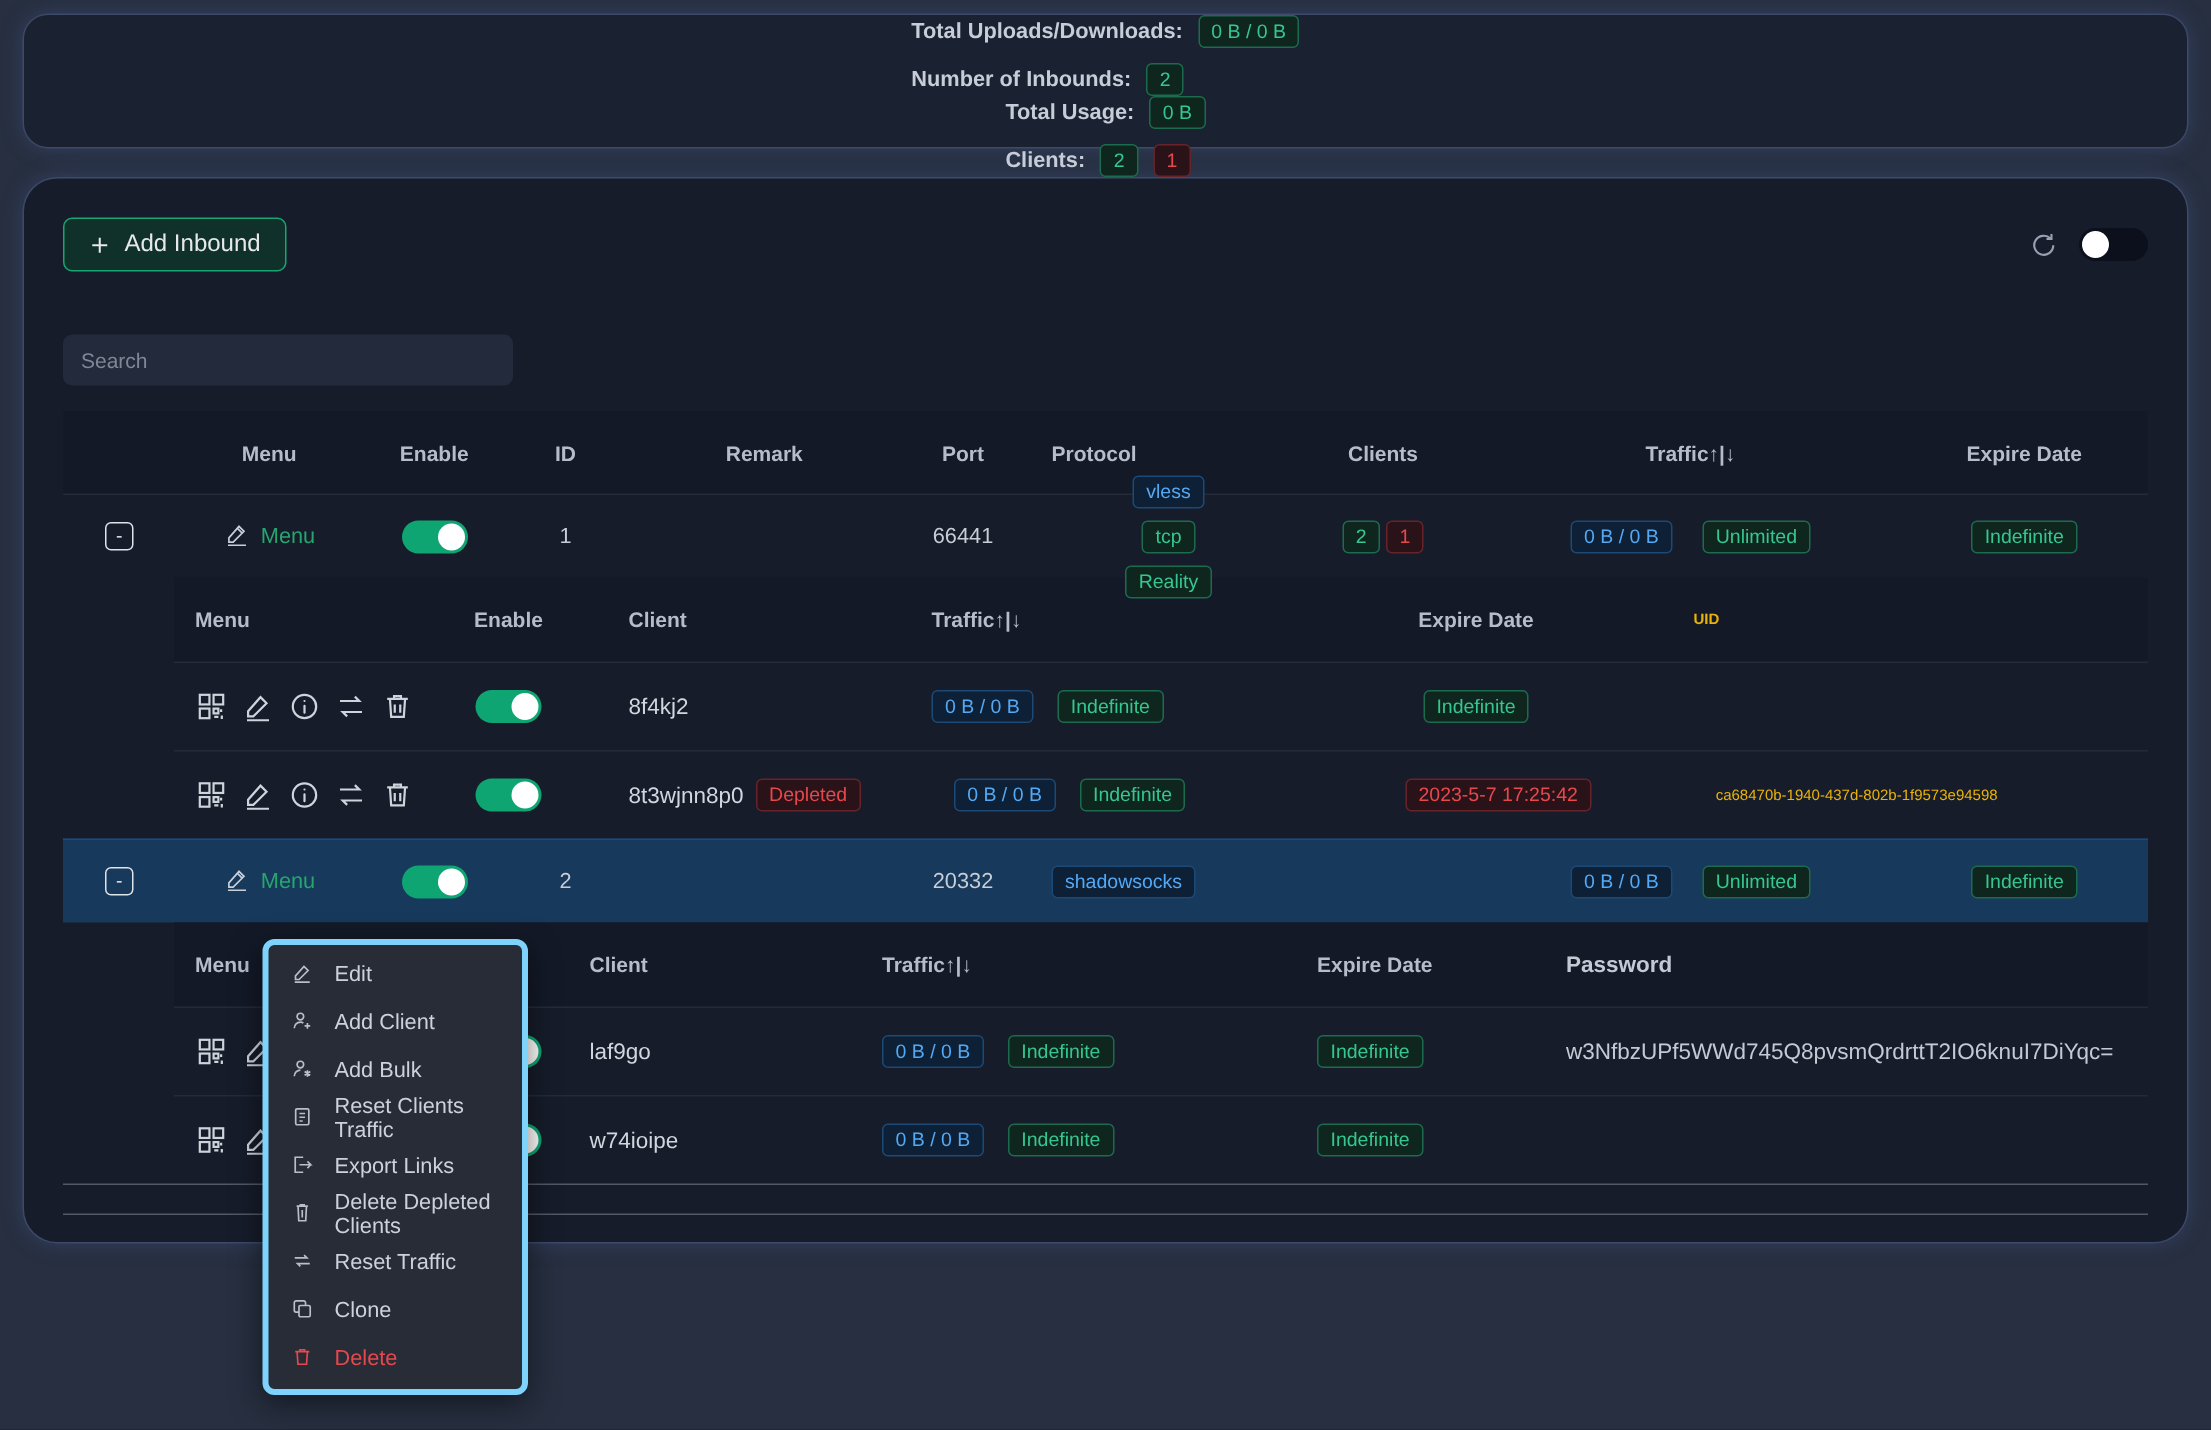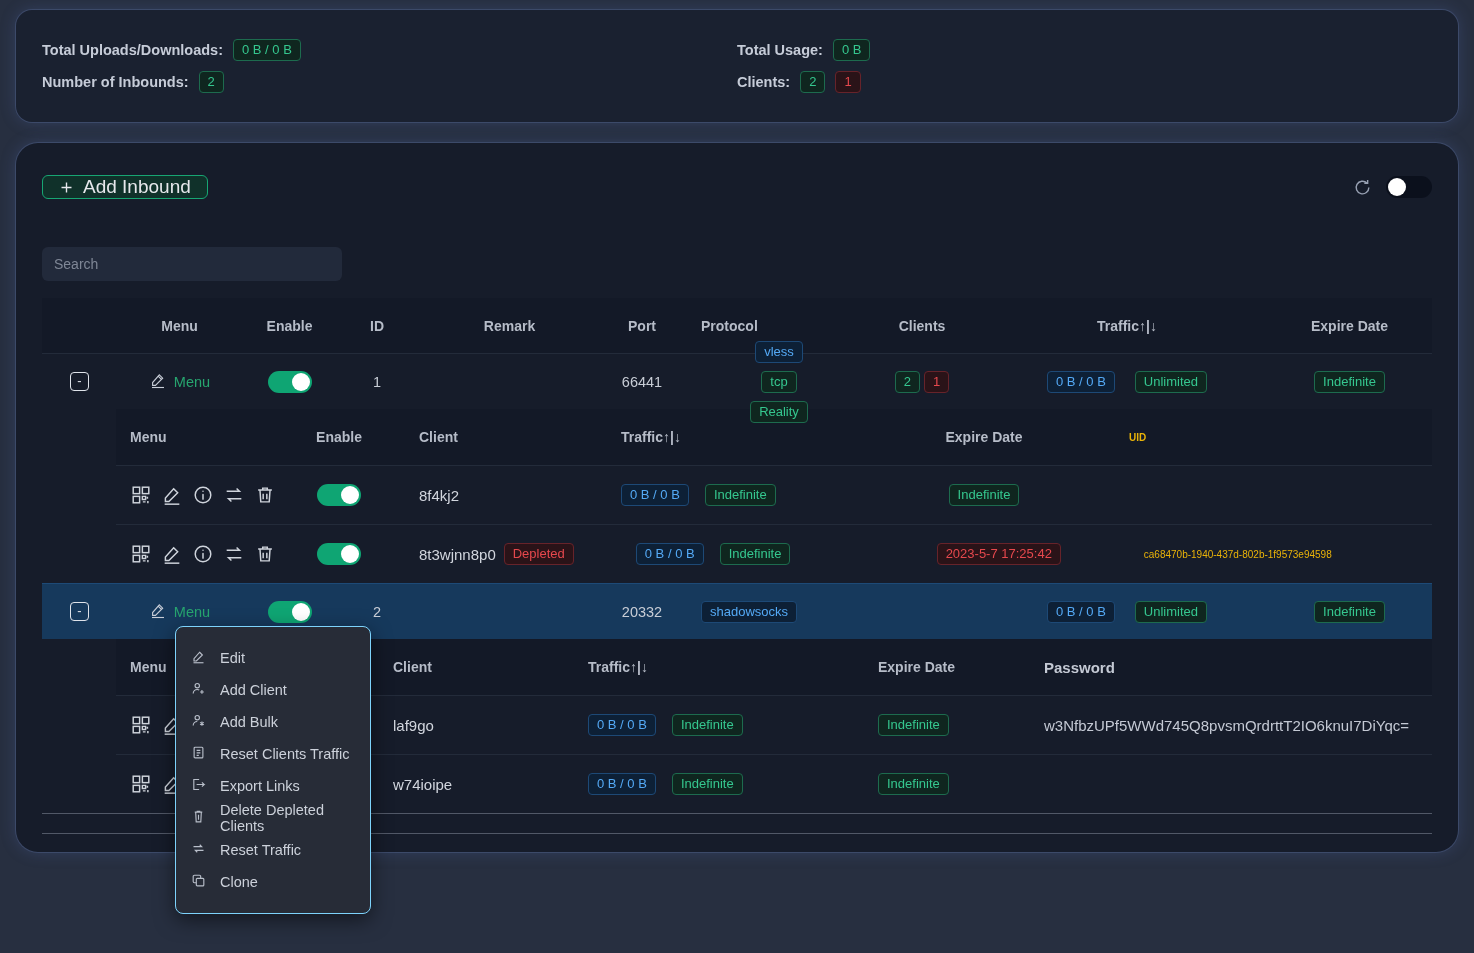--- a/index.html
+++ b/index.html
@@ -9,38 +9,38 @@
     font-family:"Liberation Sans","DejaVu Sans",sans-serif;
     color:#c8cdd6; position:relative;
   }
   .card {
     background:#1a2130;
     border-radius:16px;
     margin:0 16px;
     box-shadow:0 0 0 1px rgba(125,150,210,.20), 0 0 16px rgba(90,120,200,.25);
   }
   
-  .stats { margin-top:10px; height:112px; display:flex; padding:0 26px; align-items:center; }
+  .stats { margin-top:10px; height:88px; display:flex; padding:0 26px; align-items:center;flex-direction:column; }
   .stats-col { flex:1; display:flex; flex-direction:column; justify-content:center; gap:10px; }
   .stat-row { display:flex; align-items:center; gap:10px; font-size:14.5px; font-weight:700; color:#c6ccd8; }
   .badge {
     display:inline-block; padding:1px 8px; border-radius:4px;
     font-size:13px; font-weight:400; line-height:18px; border:1px solid;
     white-space:nowrap;
   }
   .b-green { color:#35c78f; border-color:#1d6b4e; background:#0f261f; }
   .b-red   { color:#e5484d; border-color:#67232a; background:#2a1318; }
   .b-blue  { color:#54a9f5; border-color:#1d4976; background:#0d2036; }
   
   .main-card { margin-top:21px; border-radius:22px; padding:26px 26px 18px; background:#161c2a; }
   .toolbar { display:flex; align-items:center; height:36px; }
   .btn {
-    display:flex; align-items:center; gap:9px; height:24px; padding:0 16px;
+    display:flex; align-items:center; gap:9px; height:36px; padding:0 16px;
     border:1px solid #17a673; background:#10312a; border-radius:6px;
-    color:#e6e8ec; font-size:19px; font-weight:500; cursor:pointer; margin-right:9px;
+    color:#e6e8ec; font-size:16px; font-weight:500; cursor:pointer; margin-right:9px;
   }
   .btn svg { display:block; }
   .toolbar-spacer { flex:1; }
   .refresh { color:#98a1b3; margin-right:14px; cursor:pointer; display:flex; }
   .toggle { position:relative; width:46px; height:22px; border-radius:11px; cursor:pointer; flex:0 0 auto; }
   .toggle .knob { position:absolute; top:2px; width:18px; height:18px; border-radius:50%; background:#fff; }
   .toggle.off { background:#0b101c; }
   .toggle.off .knob { left:2px; }
   .toggle.on { background:#0fa573; width:44px; }
   .toggle.on .knob { right:2px; }
@@ -85,23 +85,23 @@
   .n2-client{flex:0 0 185px; justify-content:flex-start; padding-left:14px}
   .n2-traffic{flex:0 0 290px; justify-content:flex-start; padding-left:24px}
   .n2-expire{flex:0 0 170px; justify-content:flex-start; padding-left:24px}
   .n2-password{flex:1; justify-content:flex-start; padding-left:20px; font-size:15px; color:#c4c9d4;}
   .actions { display:flex; align-items:center; gap:9px; color:#cfd4dc; }
   .actions .aicon { display:flex; cursor:pointer; }
   .gap8 { gap:8px;flex-direction:column; }
   .footer-row { height:21px; border-top:1px solid #515867; border-bottom:1px solid #515867; }
   
   .ctx-menu {
-    position:absolute; left:175px; top:626px; width:196px;
-    background:#272c37; border:1px solid #7dd3fc; border-radius:8px;
-    box-shadow:0 6px 20px rgba(0,0,0,.5); padding:15px 0; z-index:10;
+    position:absolute; left:175px; top:626px; width:177px;
+    background:#272c37; border:4px solid #7dd3fc; border-radius:8px;
+    box-shadow:0 6px 20px rgba(0,0,0,.5); padding:4px 0; z-index:10;
   }
   .ctx-item {
     height:32px; display:flex; align-items:center; gap:14px; padding:0 15px;
     font-size:14.5px; color:#ccd1da; cursor:pointer;
   }
   .ctx-item svg { color:#b9bfca; flex:0 0 auto; }
   .ctx-item.danger, .ctx-item.danger svg { color:#e5484d; }
 </style>
 </head>
 <body>
@@ -537,13 +537,21 @@
   </div>
   <div class="ctx-item">
     <span>
       <svg width="15" height="15" viewBox="0 0 24 24" fill="none" stroke="currentColor" stroke-width="1.8">
           <rect x="8.5" y="8.5" width="12" height="12" rx="1.5"></rect>
           <path d="M15.5 8.5v-3a2 2 0 0 0-2-2h-8a2 2 0 0 0-2 2v8a2 2 0 0 0 2 2h3"></path>
         </svg>
     </span>
     <span>Clone</span>
   </div>
+  <div class="ctx-item danger">
+    <span>
+      <svg width="15" height="15" viewBox="0 0 24 24" fill="none" stroke="currentColor" stroke-width="1.8">
+          <path d="M4.5 6.5h15M9.5 6.5V4.5h5v2M6.5 6.5l.9 13.5h9.2l.9-13.5"></path>
+        </svg>
+    </span>
+    <span>Delete</span>
+  </div>
 </div>
 
 </body></html>

